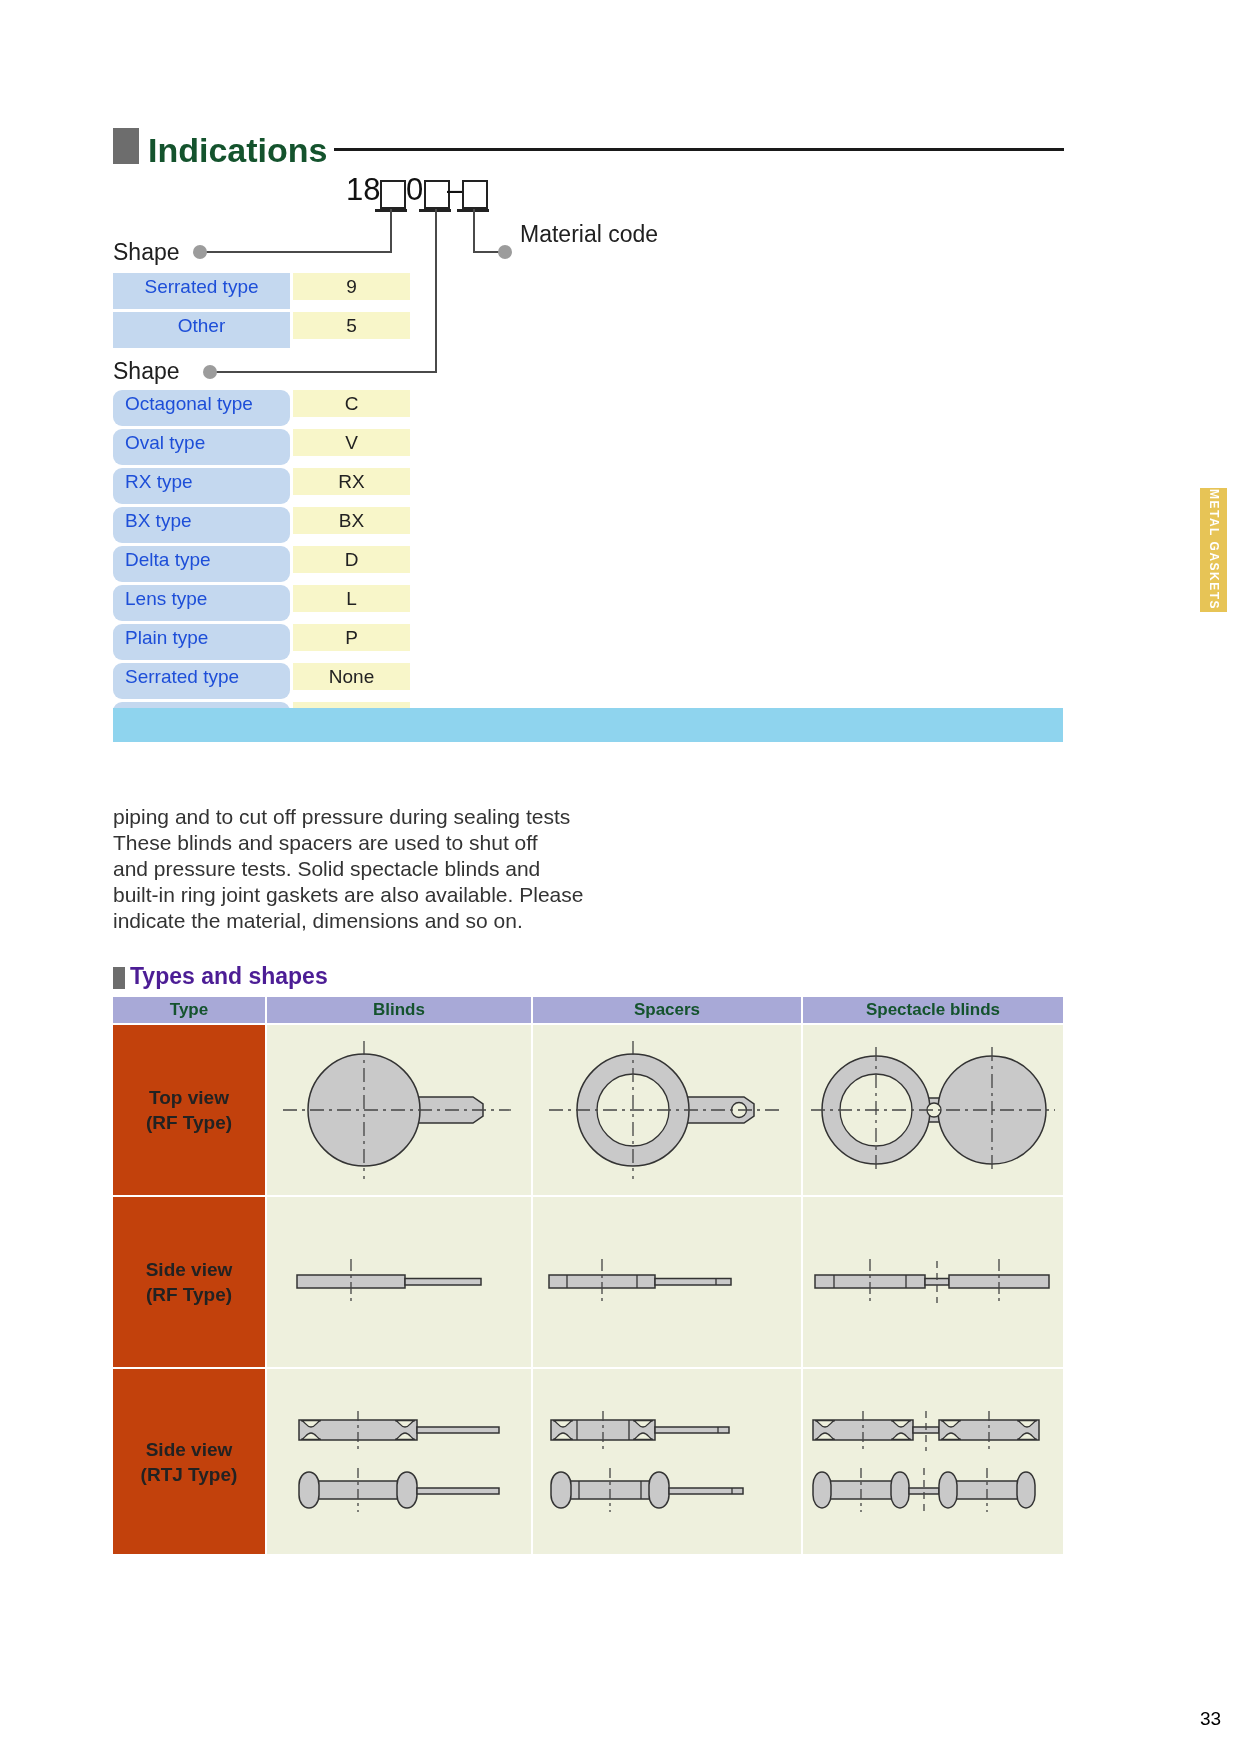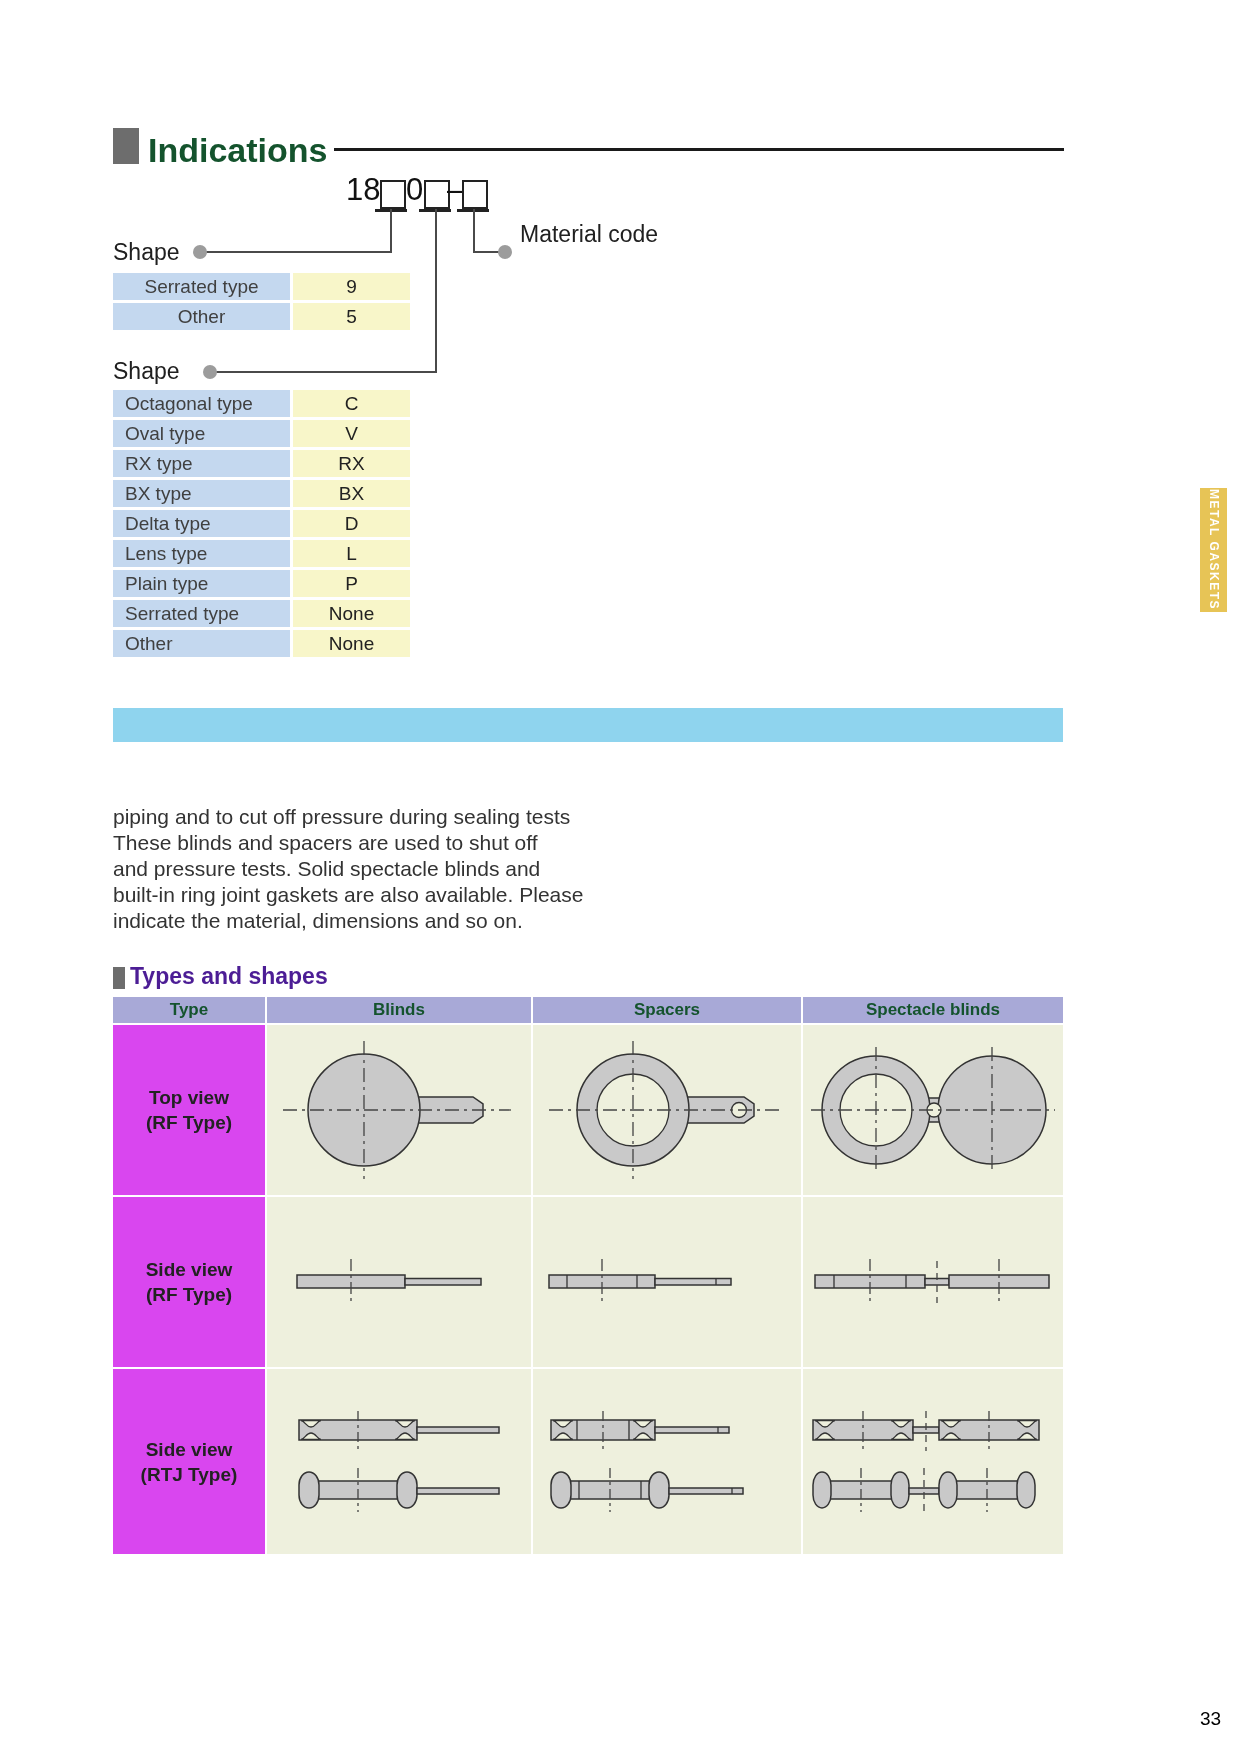--- a/index.html
+++ b/index.html
@@ -17,40 +17,40 @@
   .cbox{width:22px;height:25px;border:2.5px solid #222;background:#fff;}
   .tick{height:2.5px;background:#222;}
   .vline{width:2px;background:#4a4a4a;}
   .hline{height:2px;background:#4a4a4a;}
   .dot{width:14px;height:14px;border-radius:50%;background:#9c9c9c;}
   .lbl{font-size:23px;color:#202020;}
 
   
   .mini-table{display:flex;flex-direction:column;}
   .mt-row{display:flex;gap:3px;margin-bottom:3px;}
-  .mt-label{width:177px;height:27px;background:#c4d8ef;font-size:19px;line-height:27px;color:#404040;}
+  .mt-label{width:177px;height:36px;background:#c4d8ef;font-size:19px;line-height:27px;color:#1d4ed8;}
   .mt-value{width:117px;height:27px;background:#f8f6c9;font-size:19px;line-height:27px;text-align:center;color:#222;}
   .mt-center .mt-label{text-align:center;}
-  .mt-left .mt-label{text-align:left;padding-left:12px;width:165px;}
+  .mt-left .mt-label{text-align:left;padding-left:12px;width:165px;border-radius:9px;}
 
   
   .banner-light{left:113px;top:708px;width:950px;height:34px;background:#8fd4ee;}
   .banner-dark{left:113px;top:742px;width:950px;height:47px;background:#1c439f;display:flex;align-items:center;}
   .banner-dark span{color:#ffffff;font-weight:bold;font-size:29px;padding-left:20px;letter-spacing:0.2px;}
 
   .desc{left:113px;top:804px;width:600px;font-size:21px;line-height:26px;color:#333;}
 
   
   .tt-sq{left:113px;top:967px;width:12px;height:22px;background:#6d6d6d;}
   .tt-title{left:130px;top:963px;font-size:23px;font-weight:bold;color:#4c1d95;margin:0;}
   .tt{left:113px;top:997px;display:grid;grid-template-columns:152px 264px 268px 260px;
       grid-template-rows:26px 170px 170px 185px;gap:2px;background:#fff;}
   .tt-h{background:#a8a9d7;display:flex;align-items:center;justify-content:center;
         font-weight:bold;font-size:17px;color:#14532d;}
-  .tt-l{background:#d946ef;display:flex;flex-direction:column;align-items:center;justify-content:center;
+  .tt-l{background:#c2410c;display:flex;flex-direction:column;align-items:center;justify-content:center;
         font-weight:bold;font-size:19px;line-height:25px;color:#222;}
   .tt-c{background:#eef0dd;}
   .tt-c svg{display:block;}
 
   
   .g-fill{fill:#c9c9c9;stroke:#333;stroke-width:1.5;}
   .g-bg{fill:#eef0dd;stroke:#333;stroke-width:1.3;}
   .g-ln{stroke:#333;stroke-width:1.3;fill:none;}
   .cl{stroke:#444;stroke-width:1.3;fill:none;}
 

